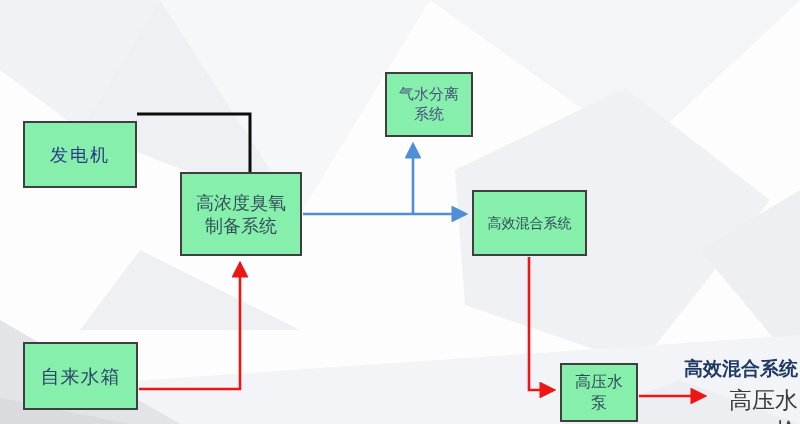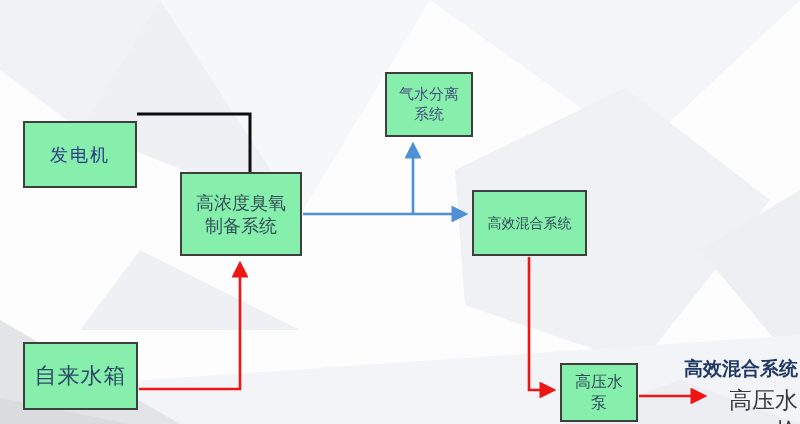--- a/index.html
+++ b/index.html
@@ -37,21 +37,21 @@
   .node-ozone-prep     { left: 180px; top: 172px; width: 122px; height: 84px; }
   .node-ozone-prep .label { font-size: 18px; color: #34505b; width: 95px; }
 
   .node-separator      { left: 385px; top: 72px;  width: 88px;  height: 65px; }
   .node-separator .label { font-size: 15px; color: #44517e; width: 64px; }
 
   .node-mixing         { left: 472px; top: 190px; width: 115px; height: 66px; }
   .node-mixing .label { font-size: 14px; color: #2f4b58; width: 95px; }
 
   .node-tank           { left: 23px;  top: 342px; width: 115px; height: 68px; }
-  .node-tank .label { font-size: 22px; color: #2d4768; letter-spacing: 1px; }
+  .node-tank .label { font-size: 19px; color: #2d4768; letter-spacing: 1px; }
 
   .node-pump           { left: 560px; top: 363px; width: 78px;  height: 59px; }
   .node-pump .label { font-size: 16px; color: #2f4b58; width: 52px; }
 
   .out-label {
     position: absolute;
     text-align: right;
   }
   .out-ozone-water {
     left: 664px; top: 356px; width: 134px;

